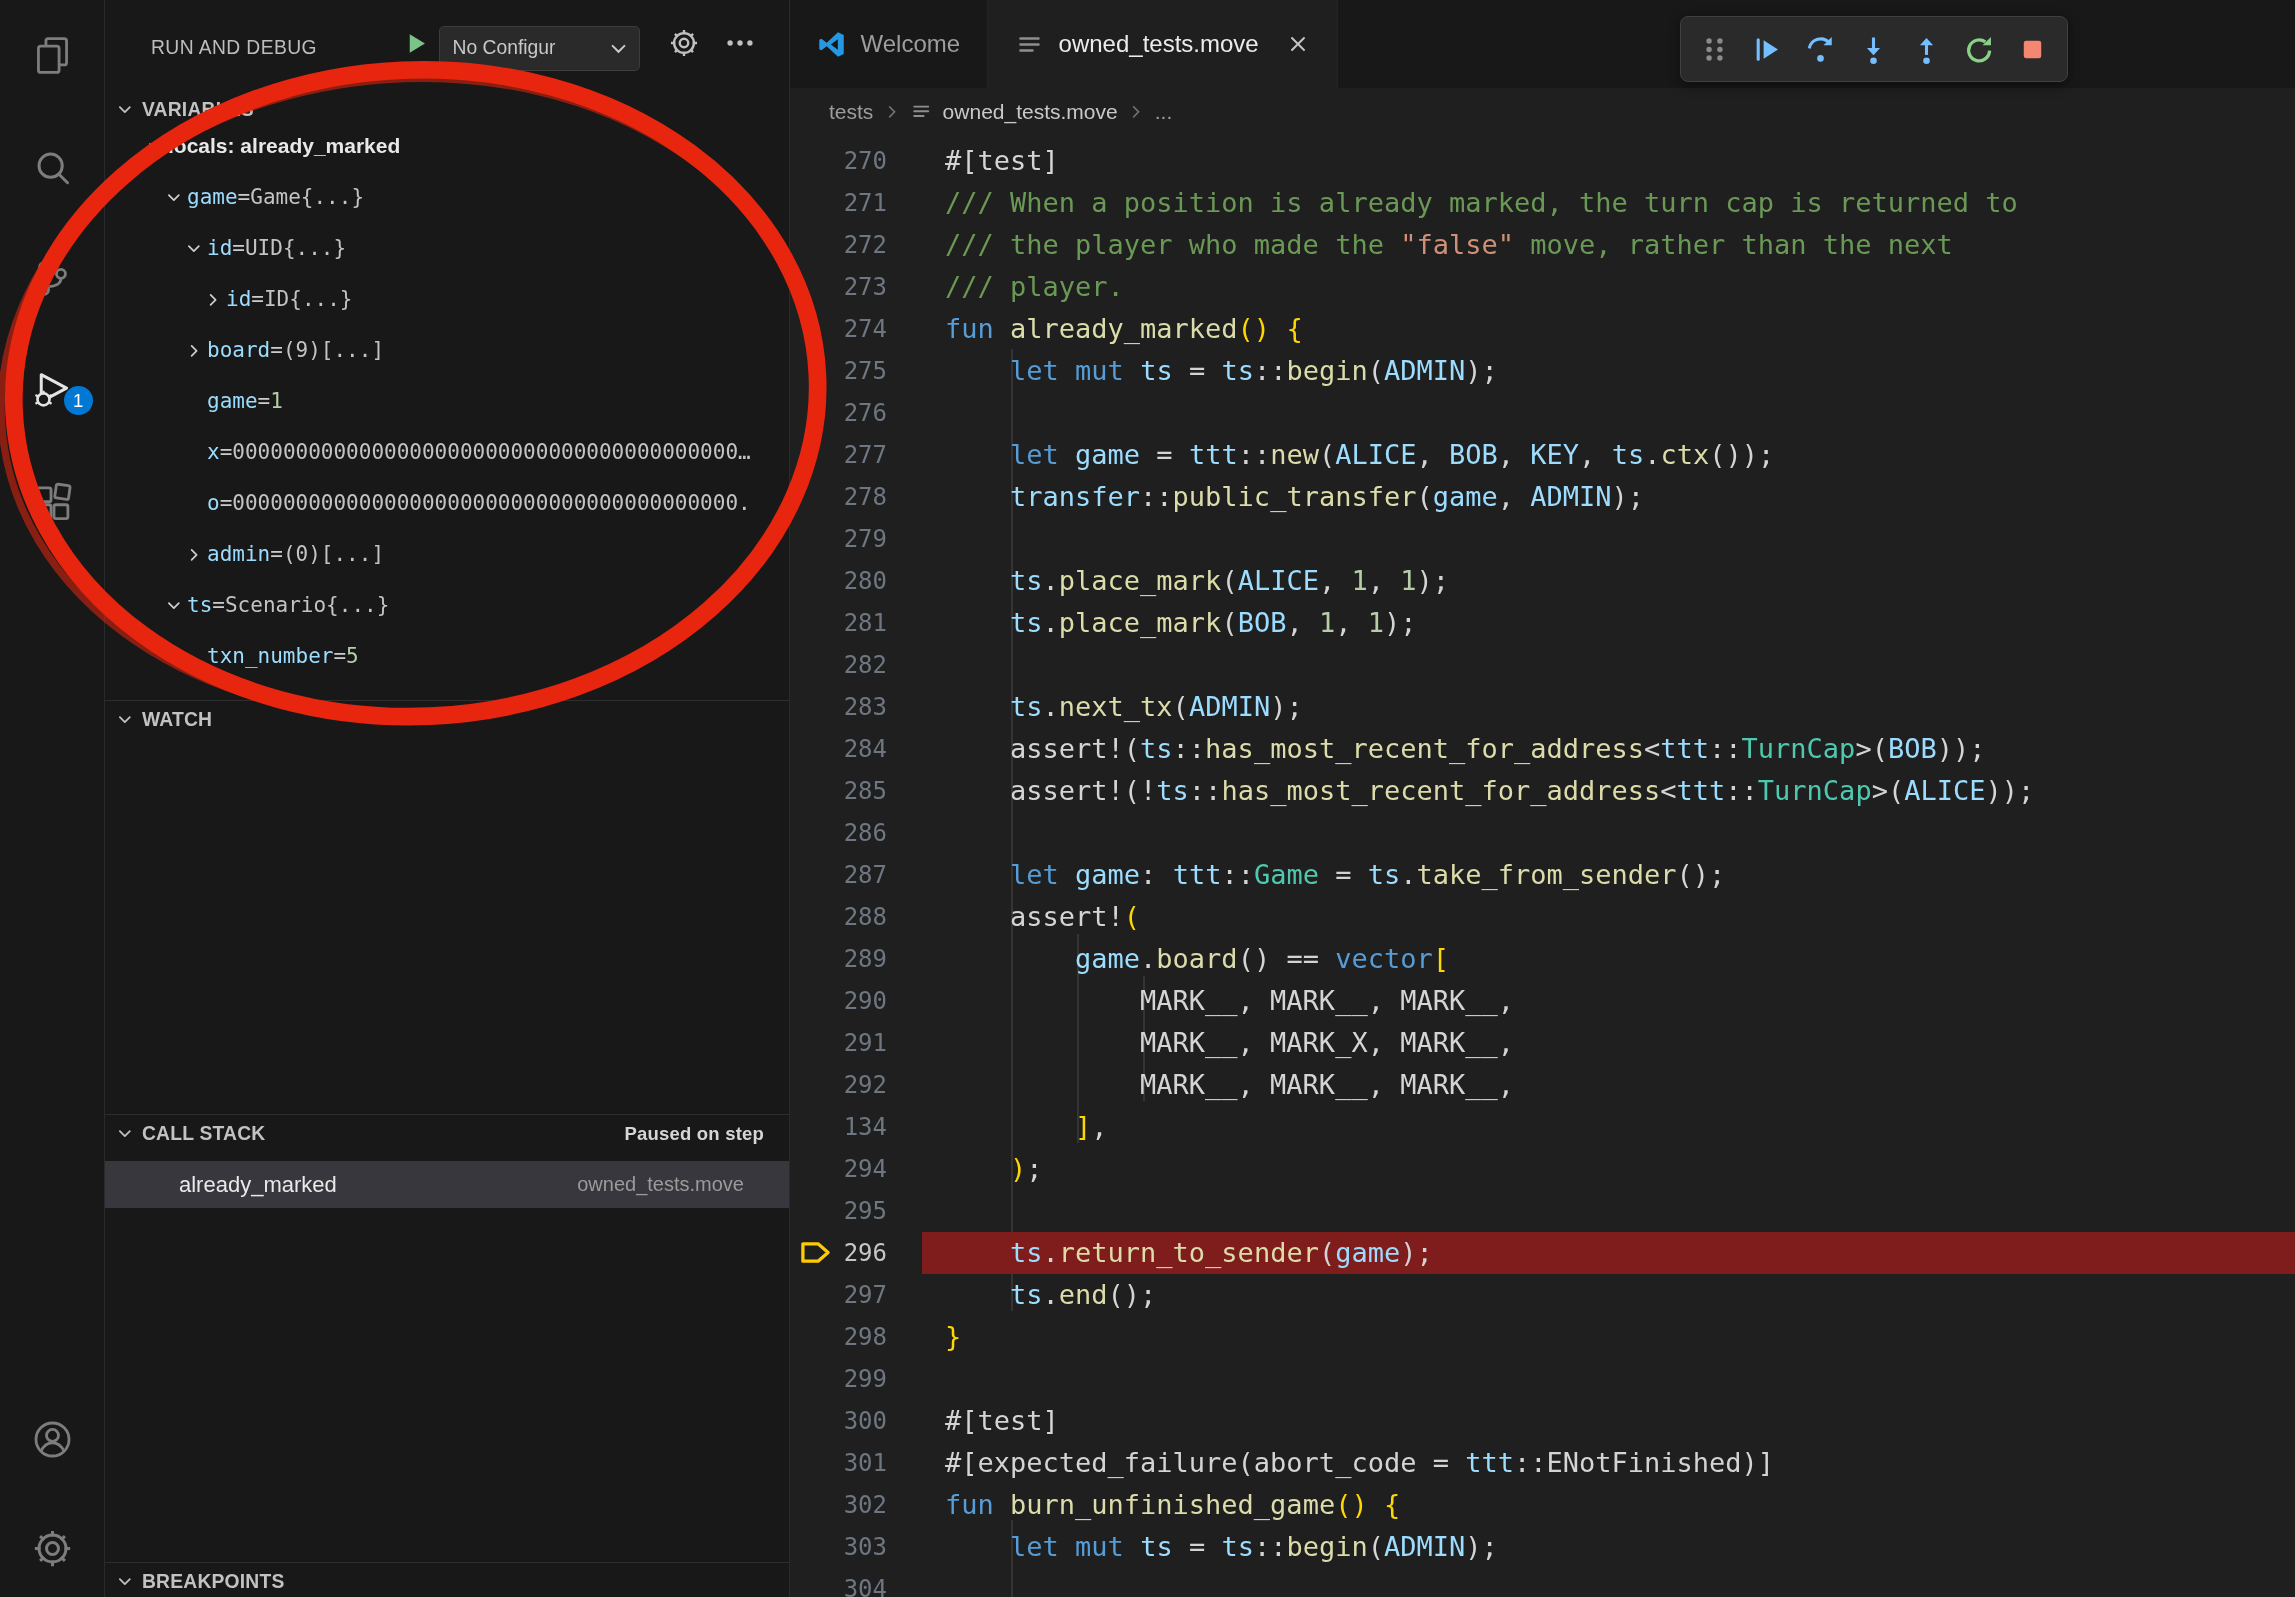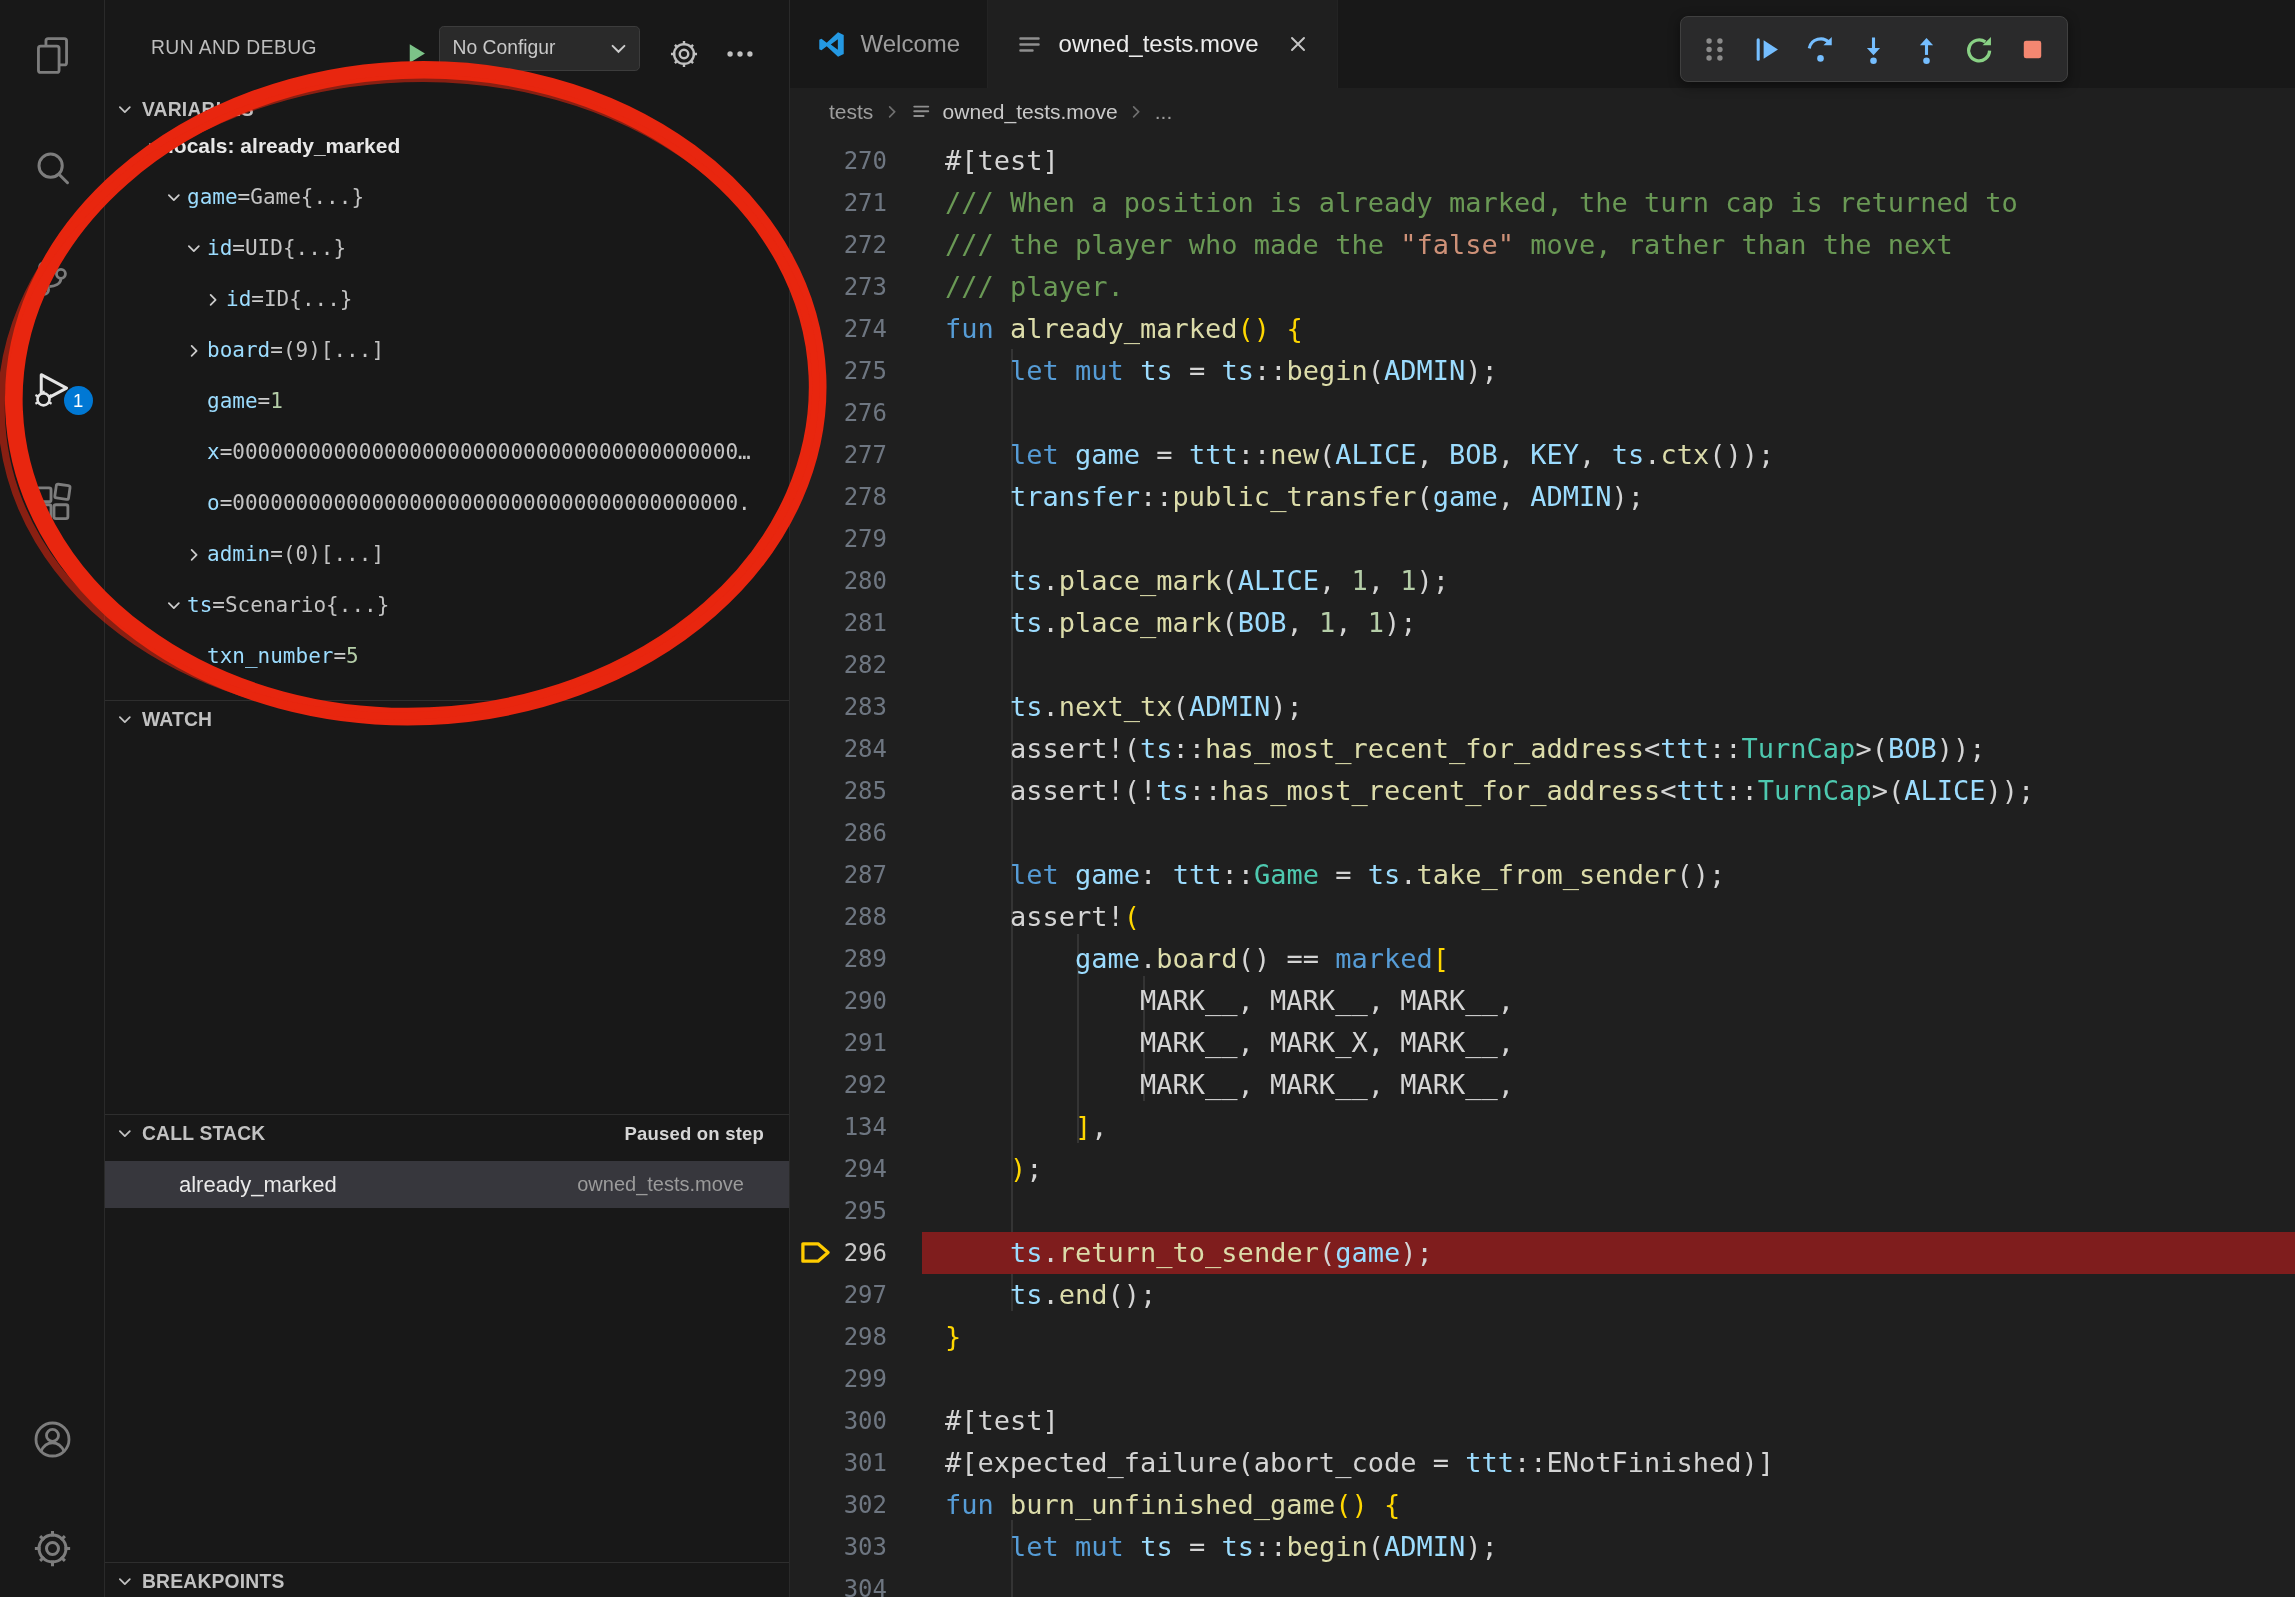--- a/index.html
+++ b/index.html
@@ -11,21 +11,21 @@
 .activitybar{position:relative;width:105px;flex:none;background:#181818;border-right:0.8px solid #2a2a2a;z-index:3}
 .ab-item{position:absolute;left:0;width:100%;height:58px;display:flex;align-items:center;justify-content:center;color:#7d7d7d}
 .ab-item.active{color:#e4e4e4}
 .ab-item svg{width:45px;height:45px}
 .ab-badge{position:absolute;right:11.3px;bottom:1.6px;min-width:29px;height:29px;border-radius:14.5px;background:#0078d4;color:#fff;font-size:18.5px;display:flex;align-items:center;justify-content:center}
 
 
 .sidebar{position:relative;width:685px;flex:none;background:#181818;border-right:0.8px solid #2a2a2a;z-index:2}
 .sidebar-header{position:absolute;top:8px;left:0;right:0;height:80px;display:flex;align-items:center;padding:0 32px 0 46px}
 .sh-title{font-size:19.3px;color:#bdbdbd;letter-spacing:0.4px;white-space:nowrap}
-.sh-controls{margin-left:auto;display:flex;align-items:flex-end}
+.sh-controls{margin-left:auto;display:flex;align-items:flex-start}
 .play-btn{width:35px;height:35px;display:flex;align-items:center;justify-content:center}
 .play-btn svg{width:27px;height:27px}
 .config-dd{margin-left:4.8px;width:201px;height:45px;background:#2a2a2a;border:0.8px solid #3c3c3c;border-radius:4.8px;display:flex;align-items:center;padding:0 9.7px 0 13px}
 .config-label{font-size:19.3px;color:#c8c8c8;white-space:nowrap;overflow:hidden;flex:1}
 .dd-chev{width:21px;height:21px;flex:none}
 .sh-gear{margin-left:27px;width:34px;height:34px}
 .sh-more{margin-left:22.5px;width:34px;height:34px}
 .sec-header{position:absolute;left:0;right:0;height:39px;display:flex;align-items:center;padding:0 25px 0 11.3px;font-size:19.3px;font-weight:700;color:#c2c2c2;letter-spacing:0.2px;background:#181818}
 .sec-header .chev{width:17.7px;height:17.7px;margin-right:8px;color:#c2c2c2}
 .sec-paused{margin-left:auto;font-size:18.5px;font-weight:600;color:#d6d6d6}
@@ -403,21 +403,21 @@
           <div class="code-line"><span class="glyph"></span><span class="lnum">279</span><span class="gap"></span><span class="ltext"></span></div>
           <div class="code-line"><span class="glyph"></span><span class="lnum">280</span><span class="gap"></span><span class="ltext"><span class="tk-pl">    </span><span class="tk-var">ts</span><span class="tk-pl">.</span><span class="tk-fn">place_mark</span><span class="tk-pl">(</span><span class="tk-var">ALICE</span><span class="tk-pl">, </span><span class="tk-num">1</span><span class="tk-pl">, </span><span class="tk-num">1</span><span class="tk-pl">);</span></span></div>
           <div class="code-line"><span class="glyph"></span><span class="lnum">281</span><span class="gap"></span><span class="ltext"><span class="tk-pl">    </span><span class="tk-var">ts</span><span class="tk-pl">.</span><span class="tk-fn">place_mark</span><span class="tk-pl">(</span><span class="tk-var">BOB</span><span class="tk-pl">, </span><span class="tk-num">1</span><span class="tk-pl">, </span><span class="tk-num">1</span><span class="tk-pl">);</span></span></div>
           <div class="code-line"><span class="glyph"></span><span class="lnum">282</span><span class="gap"></span><span class="ltext"></span></div>
           <div class="code-line"><span class="glyph"></span><span class="lnum">283</span><span class="gap"></span><span class="ltext"><span class="tk-pl">    </span><span class="tk-var">ts</span><span class="tk-pl">.</span><span class="tk-fn">next_tx</span><span class="tk-pl">(</span><span class="tk-var">ADMIN</span><span class="tk-pl">);</span></span></div>
           <div class="code-line"><span class="glyph"></span><span class="lnum">284</span><span class="gap"></span><span class="ltext"><span class="tk-pl">    </span><span class="tk-pl">assert!(</span><span class="tk-var">ts</span><span class="tk-pl">::</span><span class="tk-fn">has_most_recent_for_address</span><span class="tk-pl">&lt;</span><span class="tk-var">ttt</span><span class="tk-pl">::</span><span class="tk-ty">TurnCap</span><span class="tk-pl">&gt;(</span><span class="tk-var">BOB</span><span class="tk-pl">));</span></span></div>
           <div class="code-line"><span class="glyph"></span><span class="lnum">285</span><span class="gap"></span><span class="ltext"><span class="tk-pl">    </span><span class="tk-pl">assert!(!</span><span class="tk-var">ts</span><span class="tk-pl">::</span><span class="tk-fn">has_most_recent_for_address</span><span class="tk-pl">&lt;</span><span class="tk-var">ttt</span><span class="tk-pl">::</span><span class="tk-ty">TurnCap</span><span class="tk-pl">&gt;(</span><span class="tk-var">ALICE</span><span class="tk-pl">));</span></span></div>
           <div class="code-line"><span class="glyph"></span><span class="lnum">286</span><span class="gap"></span><span class="ltext"></span></div>
           <div class="code-line"><span class="glyph"></span><span class="lnum">287</span><span class="gap"></span><span class="ltext"><span class="tk-pl">    </span><span class="tk-kw">let</span><span class="tk-pl"> </span><span class="tk-var">game</span><span class="tk-pl">: </span><span class="tk-var">ttt</span><span class="tk-pl">::</span><span class="tk-ty">Game</span><span class="tk-pl"> = </span><span class="tk-var">ts</span><span class="tk-pl">.</span><span class="tk-fn">take_from_sender</span><span class="tk-pl">();</span></span></div>
           <div class="code-line"><span class="glyph"></span><span class="lnum">288</span><span class="gap"></span><span class="ltext"><span class="tk-pl">    </span><span class="tk-pl">assert!</span><span class="tk-br">(</span></span></div>
-          <div class="code-line"><span class="glyph"></span><span class="lnum">289</span><span class="gap"></span><span class="ltext"><span class="tk-pl">        </span><span class="tk-var">game</span><span class="tk-pl">.</span><span class="tk-fn">board</span><span class="tk-pl">()</span><span class="tk-pl"> == </span><span class="tk-kw">marked</span><span class="tk-br">[</span></span></div>
+          <div class="code-line"><span class="glyph"></span><span class="lnum">289</span><span class="gap"></span><span class="ltext"><span class="tk-pl">        </span><span class="tk-var">game</span><span class="tk-pl">.</span><span class="tk-fn">board</span><span class="tk-pl">()</span><span class="tk-pl"> == </span><span class="tk-kw">vector</span><span class="tk-br">[</span></span></div>
           <div class="code-line"><span class="glyph"></span><span class="lnum">290</span><span class="gap"></span><span class="ltext"><span class="tk-pl">            MARK__, MARK__, MARK__,</span></span></div>
           <div class="code-line"><span class="glyph"></span><span class="lnum">291</span><span class="gap"></span><span class="ltext"><span class="tk-pl">            MARK__, MARK_X, MARK__,</span></span></div>
           <div class="code-line"><span class="glyph"></span><span class="lnum">292</span><span class="gap"></span><span class="ltext"><span class="tk-pl">            MARK__, MARK__, MARK__,</span></span></div>
           <div class="code-line"><span class="glyph"></span><span class="lnum">134</span><span class="gap"></span><span class="ltext"><span class="tk-pl">        </span><span class="tk-br">]</span><span class="tk-pl">,</span></span></div>
           <div class="code-line"><span class="glyph"></span><span class="lnum">294</span><span class="gap"></span><span class="ltext"><span class="tk-pl">    </span><span class="tk-br">)</span><span class="tk-pl">;</span></span></div>
           <div class="code-line"><span class="glyph"></span><span class="lnum">295</span><span class="gap"></span><span class="ltext"></span></div>
           <div class="code-line current"><span class="glyph"><svg viewBox="0 0 16 16">
                 <path d="M1.5 3.5h7.8L14.5 8l-5.2 4.5H1.5z" fill="none" stroke="#ffcc00" stroke-width="1.7" stroke-linejoin="round"></path>
               </svg></span><span class="lnum">296</span><span class="gap"></span><span class="ltext"><span class="tk-pl">    </span><span class="tk-var">ts</span><span class="tk-pl">.</span><span class="tk-fn">return_to_sender</span><span class="tk-pl">(</span><span class="tk-var">game</span><span class="tk-pl">);</span></span></div>
           <div class="code-line"><span class="glyph"></span><span class="lnum">297</span><span class="gap"></span><span class="ltext"><span class="tk-pl">    </span><span class="tk-var">ts</span><span class="tk-pl">.</span><span class="tk-fn">end</span><span class="tk-pl">();</span></span></div>

